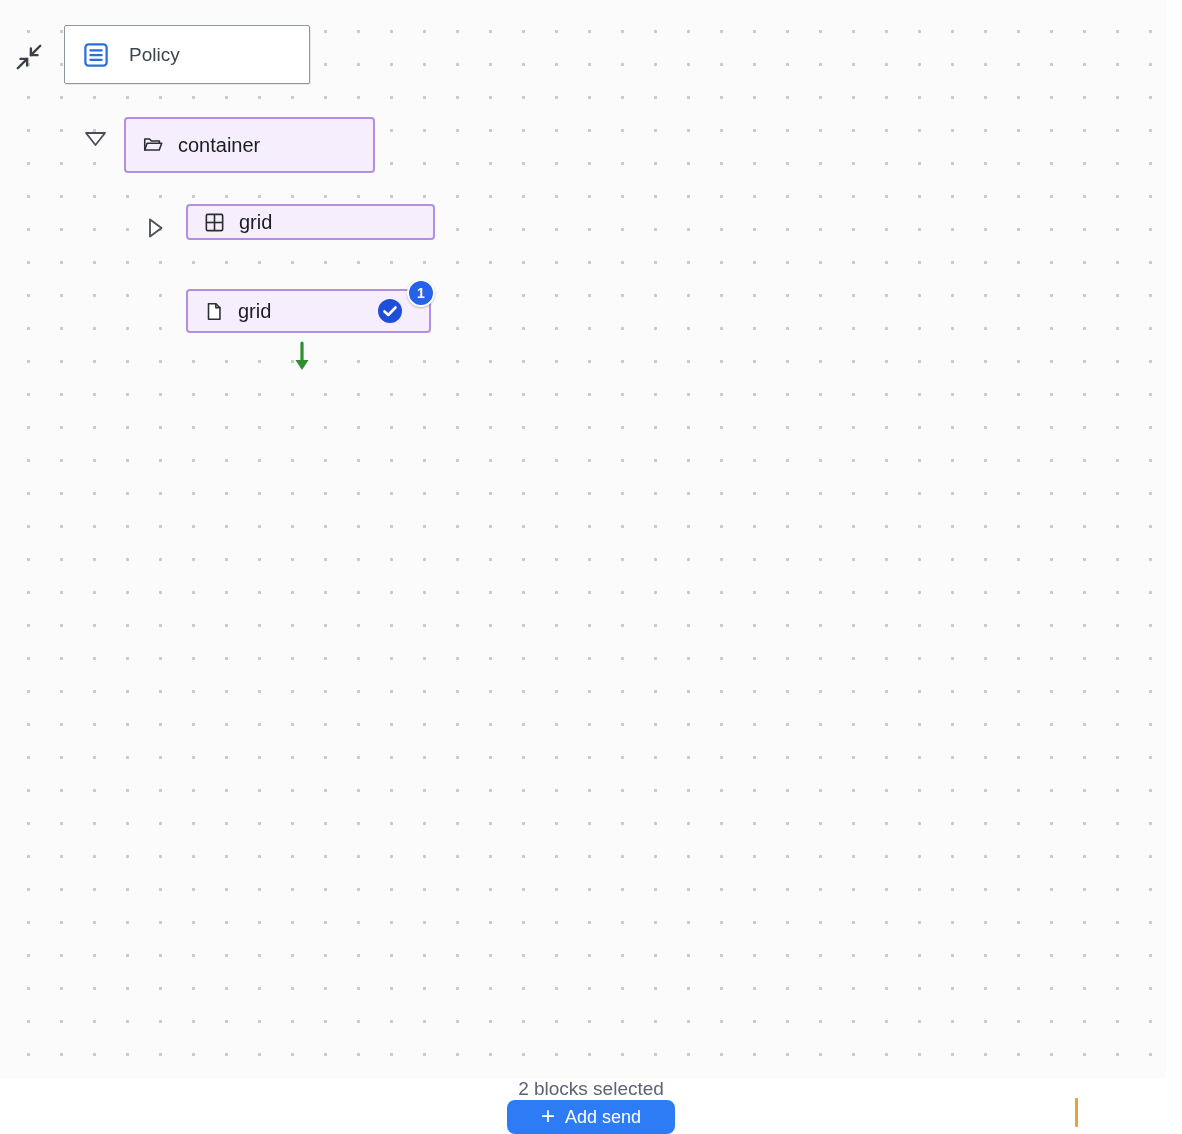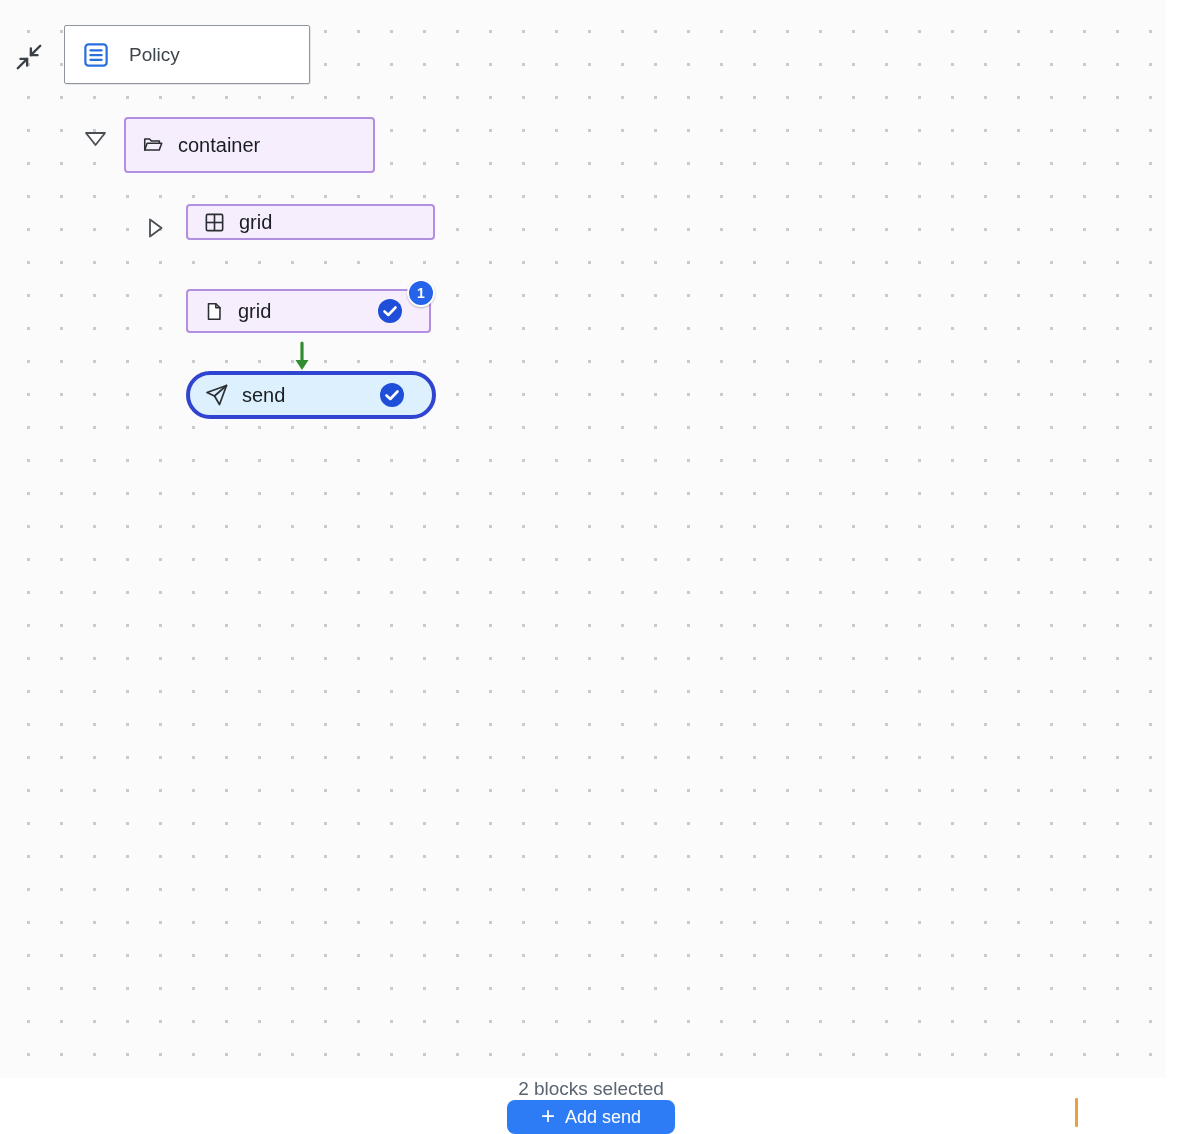--- a/index.html
+++ b/index.html
@@ -162,35 +162,20 @@
       <span class="count-badge">1</span>
     </div>
 
     <div class="green-arrow">
       <svg width="20" height="31" viewBox="0 0 20 31">
         <line x1="10" y1="2" x2="10" y2="20" stroke="#2f8f2f" stroke-width="3.2" stroke-linecap="round"></line>
         <polygon points="3.5,19 16.5,19 10,29" fill="#2f8f2f"></polygon>
       </svg>
     </div>
 
-    <div class="node node-send">
-      <span>
-        <svg width="24" height="24" viewBox="0 0 24 24" fill="none" stroke="#2b2f33" stroke-width="1.7" stroke-linecap="round" stroke-linejoin="round">
-          <path d="M21.5 2.5 L9.5 13"></path>
-          <path d="M21.5 2.5 L14.5 21.5 L9.5 13 L2 9.5 Z"></path>
-        </svg>
-      </span>
-      <span class="label">send</span>
-      <span class="check-badge">
-        <svg width="26" height="26" viewBox="0 0 26 26">
-          <circle cx="13" cy="13" r="12" fill="#1f4fd8"></circle>
-          <polyline points="7.5,13.5 11.3,17 18.5,9.5" fill="none" stroke="#ffffff" stroke-width="2.6" stroke-linecap="round" stroke-linejoin="round"></polyline>
-        </svg>
-      </span>
-    </div>
 
   </div>
 
   <div class="footer">
     <span class="status-text">2 blocks selected</span>
     <button class="add-tags-btn">
       <span class="plus-glyph">+</span>
       <span>Add send</span>
     </button>
   </div>

